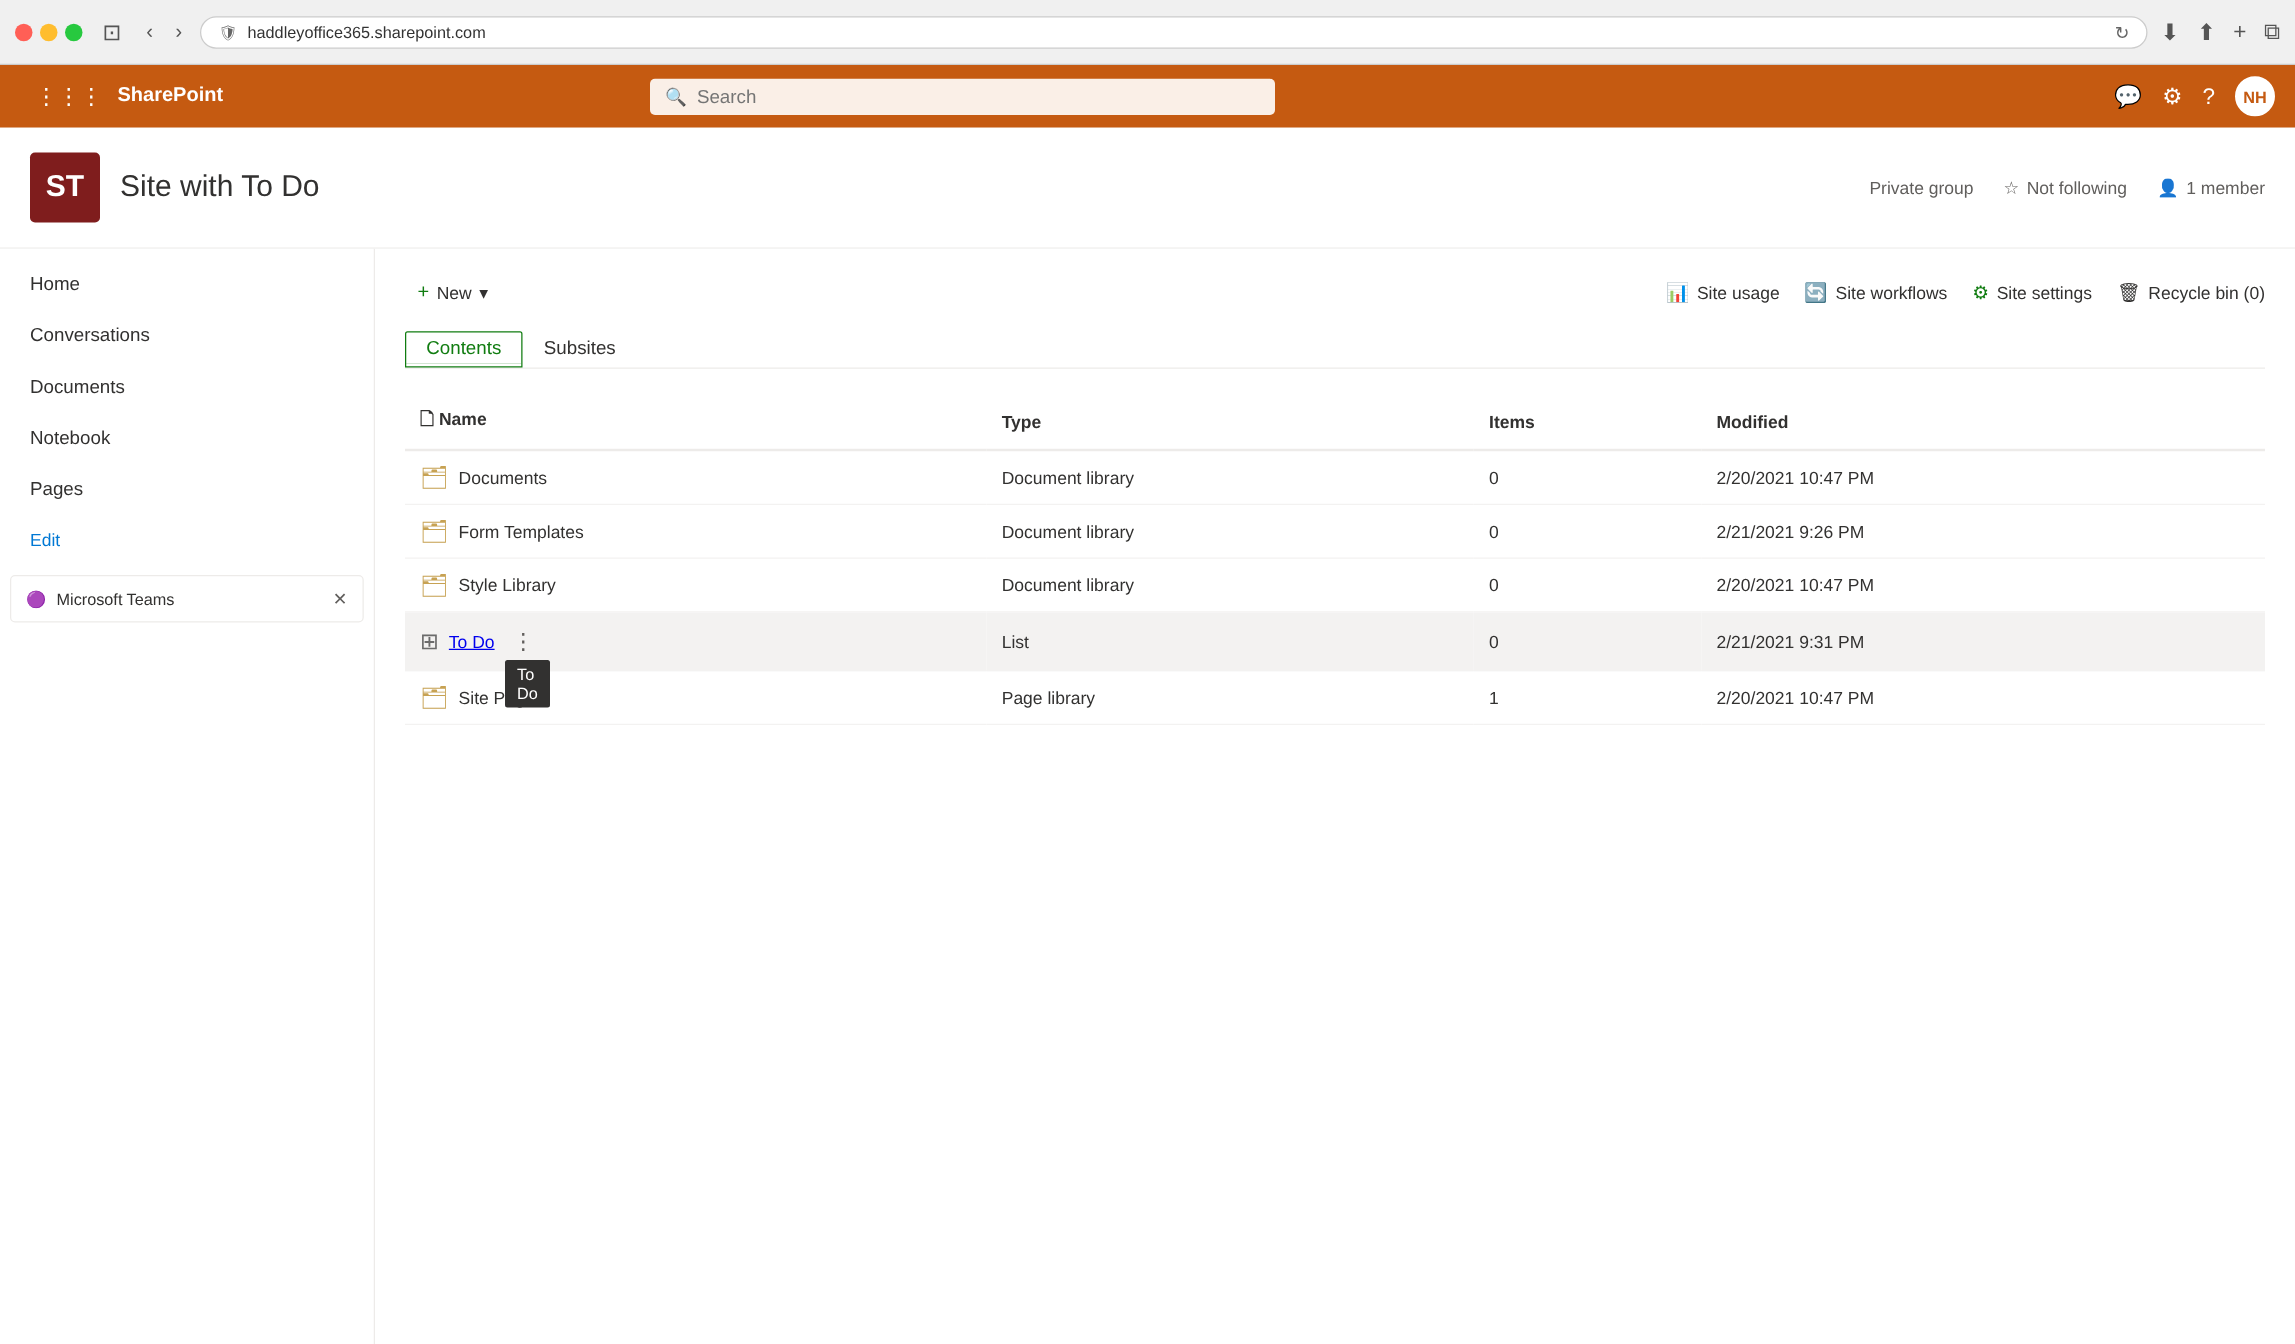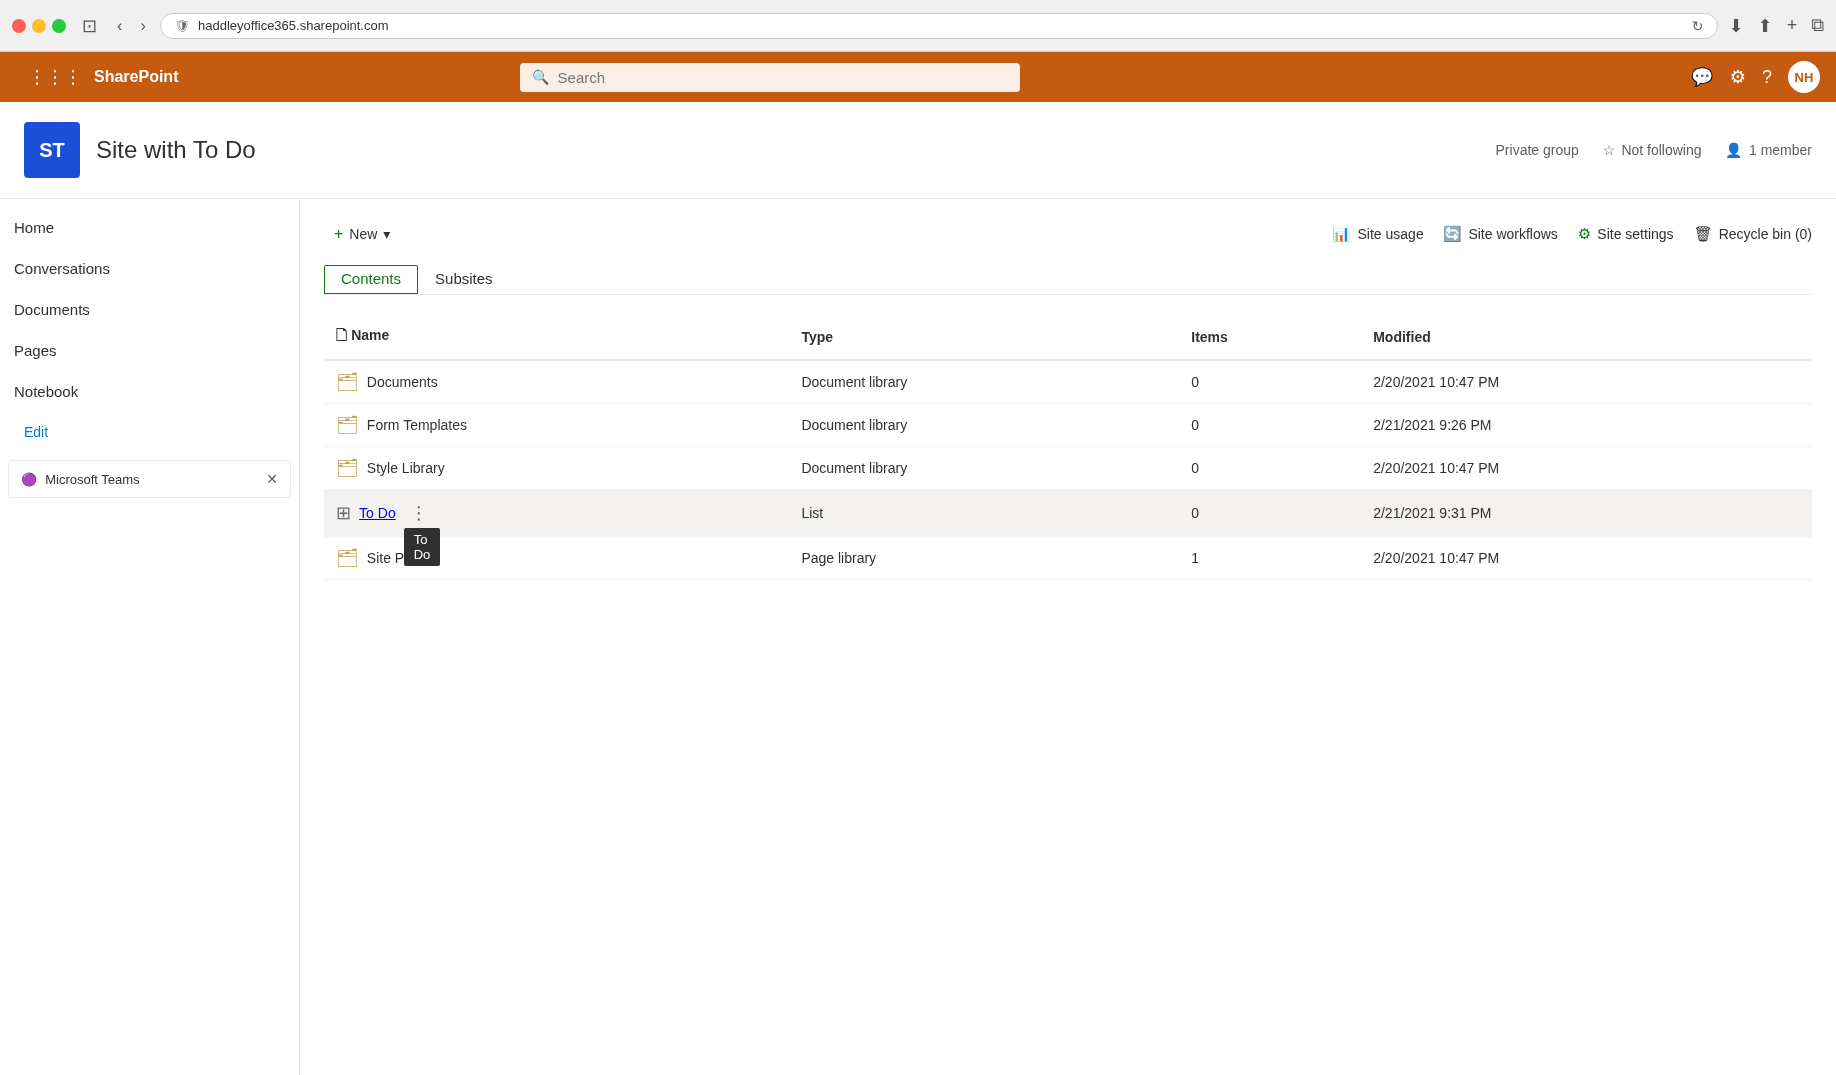--- a/index.html
+++ b/index.html
@@ -79,23 +79,23 @@
     
     .site-header {
       background: white;
       padding: 20px 24px;
       display: flex;
       align-items: center;
       border-bottom: 1px solid #edebe9;
     }
     .site-icon {
       width: 56px; height: 56px;
-      background: #1d4ed8;
+      background: #7f1d1d;
       color: white;
-      font-size: 20px;
+      font-size: 24px;
       font-weight: 700;
       display: flex; align-items: center; justify-content: center;
       border-radius: 4px;
       margin-right: 16px;
       flex-shrink: 0;
     }
     .site-title { font-size: 24px; font-weight: 300; color: #323130; }
     .site-meta { margin-left: auto; display: flex; align-items: flex-end; gap: 24px; color: #605e5c; font-size: 14px; }
     .site-meta .follow-btn { display: flex; align-items: center; gap: 6px; cursor: pointer; }
     .site-meta .follow-btn .star { color: #605e5c; }
@@ -106,21 +106,21 @@
 
     
     .sidebar {
       width: 300px;
       background: white;
       border-right: 1px solid #edebe9;
       padding: 8px 0;
       flex-shrink: 0;
     }
     .sidebar-item {
-      padding: 12px 14px;
+      padding: 12px 24px;
       cursor: pointer;
       color: #323130;
       font-size: 15px;
       display: block;
     }
     .sidebar-item.active { background: #f3f2f1; font-weight: 600; }
     .sidebar-edit { padding: 12px 24px; color: #0078d4; font-size: 14px; cursor: pointer; }
 
     
     .teams-promo {
@@ -294,22 +294,22 @@
     </div>
   </div>
 </div>
 
 <div class="main-layout">
 
   <nav class="sidebar">
     <a class="sidebar-item">Home</a>
     <a class="sidebar-item">Conversations</a>
     <a class="sidebar-item">Documents</a>
+    <a class="sidebar-item">Notebook</a>
     <a class="sidebar-item">Pages</a>
-    <a class="sidebar-item">Notebook</a>
     <div class="sidebar-edit">Edit</div>
 
     <div class="teams-promo">
       <span>🟣</span>
       <span>Microsoft Teams</span>
       <button class="close-btn">✕</button>
     </div>
   </nav>
 
   <div class="content-area">

